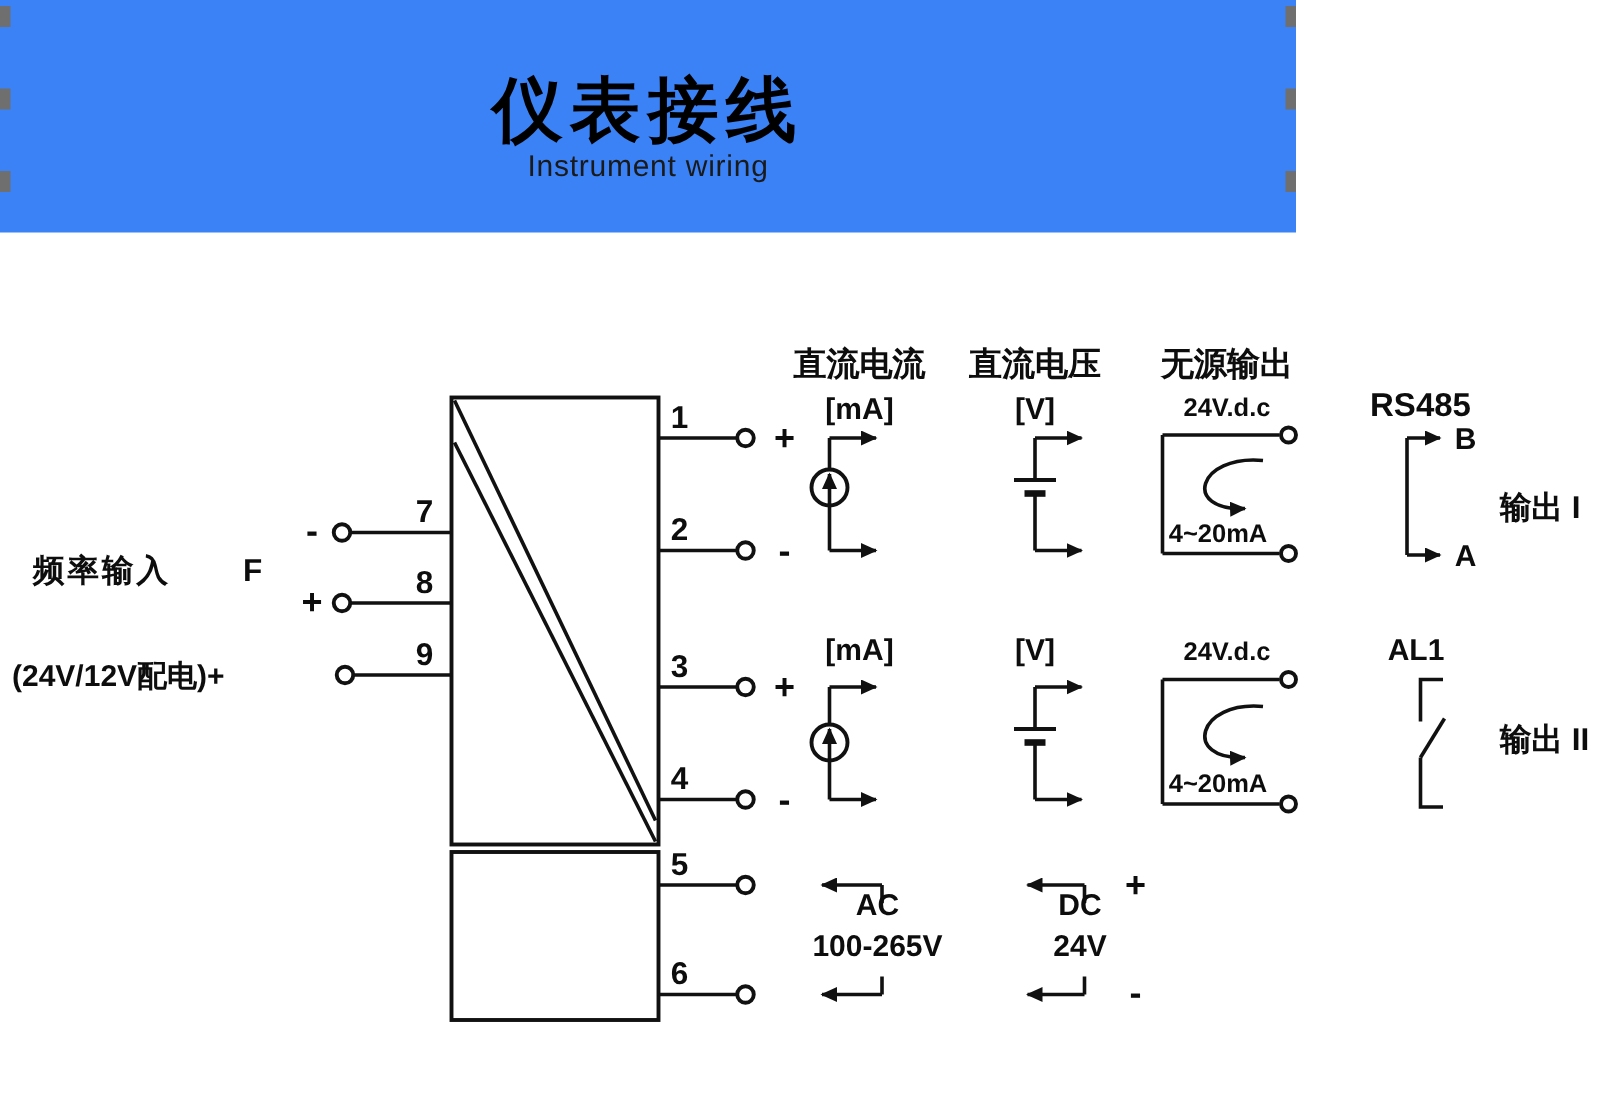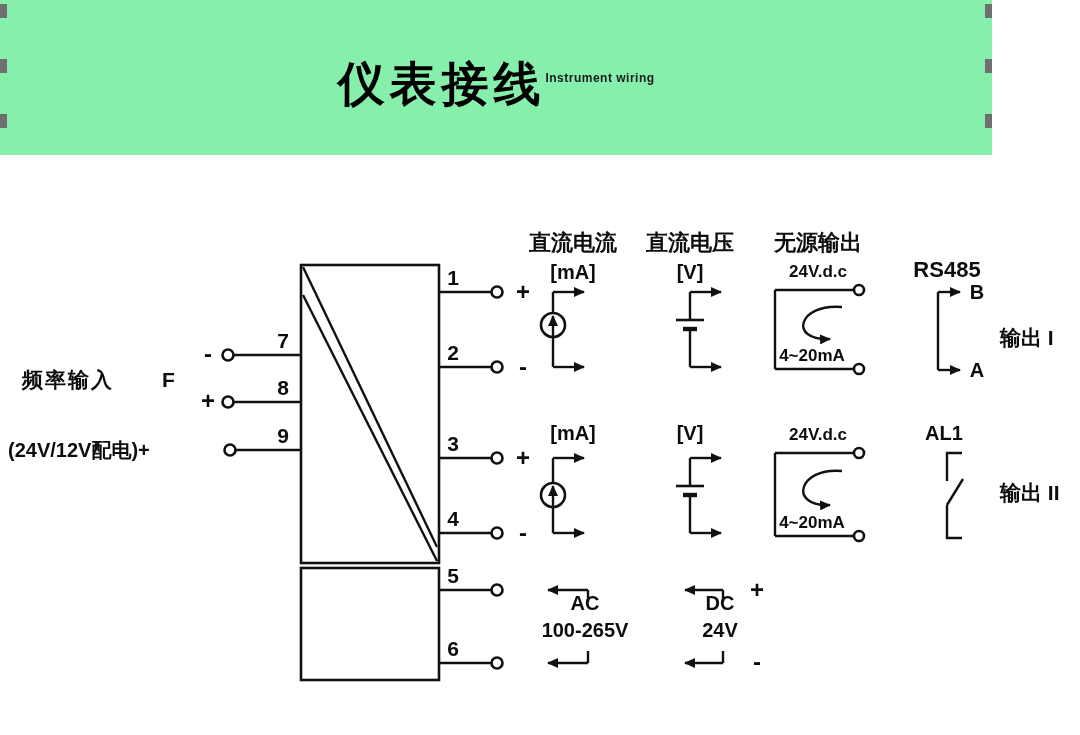--- a/index.html
+++ b/index.html
@@ -1,23 +1,23 @@
 <!DOCTYPE html>
 <html><head>
 <meta charset="utf-8">
 <style>
   * { margin:0; padding:0; box-sizing:border-box; }
   html,body { background:#ffffff; }
   body { font-family:"Liberation Sans","DejaVu Sans",sans-serif; }
   .page { position:relative; width:1080px; height:735px; background:#ffffff; overflow:hidden; }
 
-  .header { position:absolute; top:0; left:0; width:992px; height:155px; background:#86efac;
-            display:flex; flex-direction:row; align-items:center; justify-content:center; }
+  .header { position:absolute; top:0; left:0; width:864px; height:155px; background:#3b82f6;
+            display:flex; flex-direction:column; align-items:center; justify-content:center; }
   .header .title { font-size:47px; font-weight:bold; color:#000000; letter-spacing:5px; line-height:1.15; margin-top:14px; }
-  .header .subtitle { font-size:12px; color:#1a1a1a; letter-spacing:0.5px;font-weight:bold; }
+  .header .subtitle { font-size:20px; color:#1a1a1a; letter-spacing:0.5px; }
 
   .edge-mark { position:absolute; width:7px; height:14px; background:#6f6f6f; }
 
   .diagram { position:absolute; top:155px; left:0; }
 
   .wire { stroke:#111111; stroke-width:2.4; fill:none; }
   .box  { stroke:#111111; stroke-width:2.6; fill:#ffffff; }
   .term { stroke:#111111; stroke-width:2.6; fill:#ffffff; }
   .plate-thin  { stroke:#111111; stroke-width:2.6; fill:none; }
   .plate-thick { stroke:#111111; stroke-width:4.4; fill:none; }

